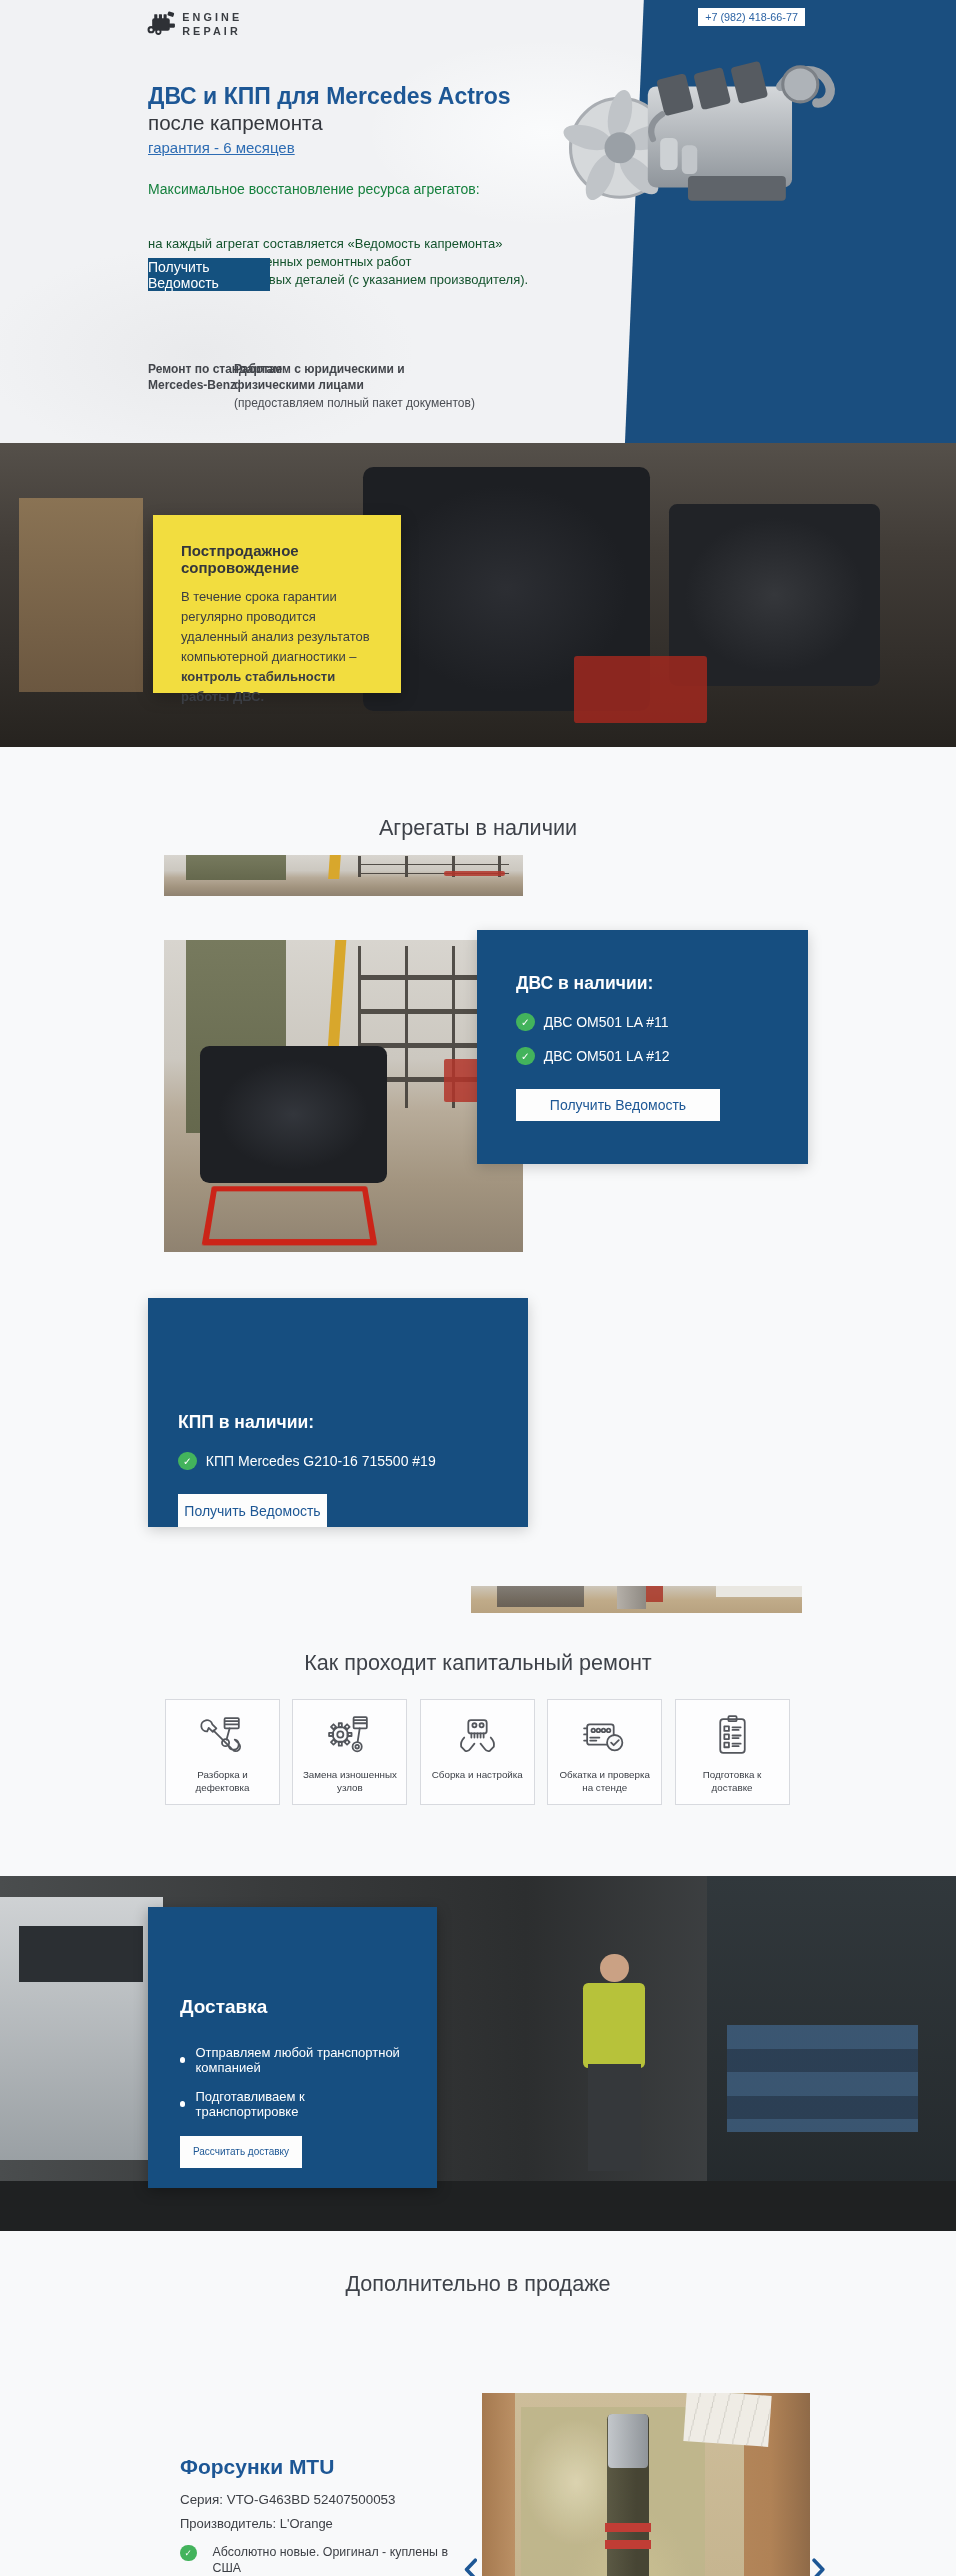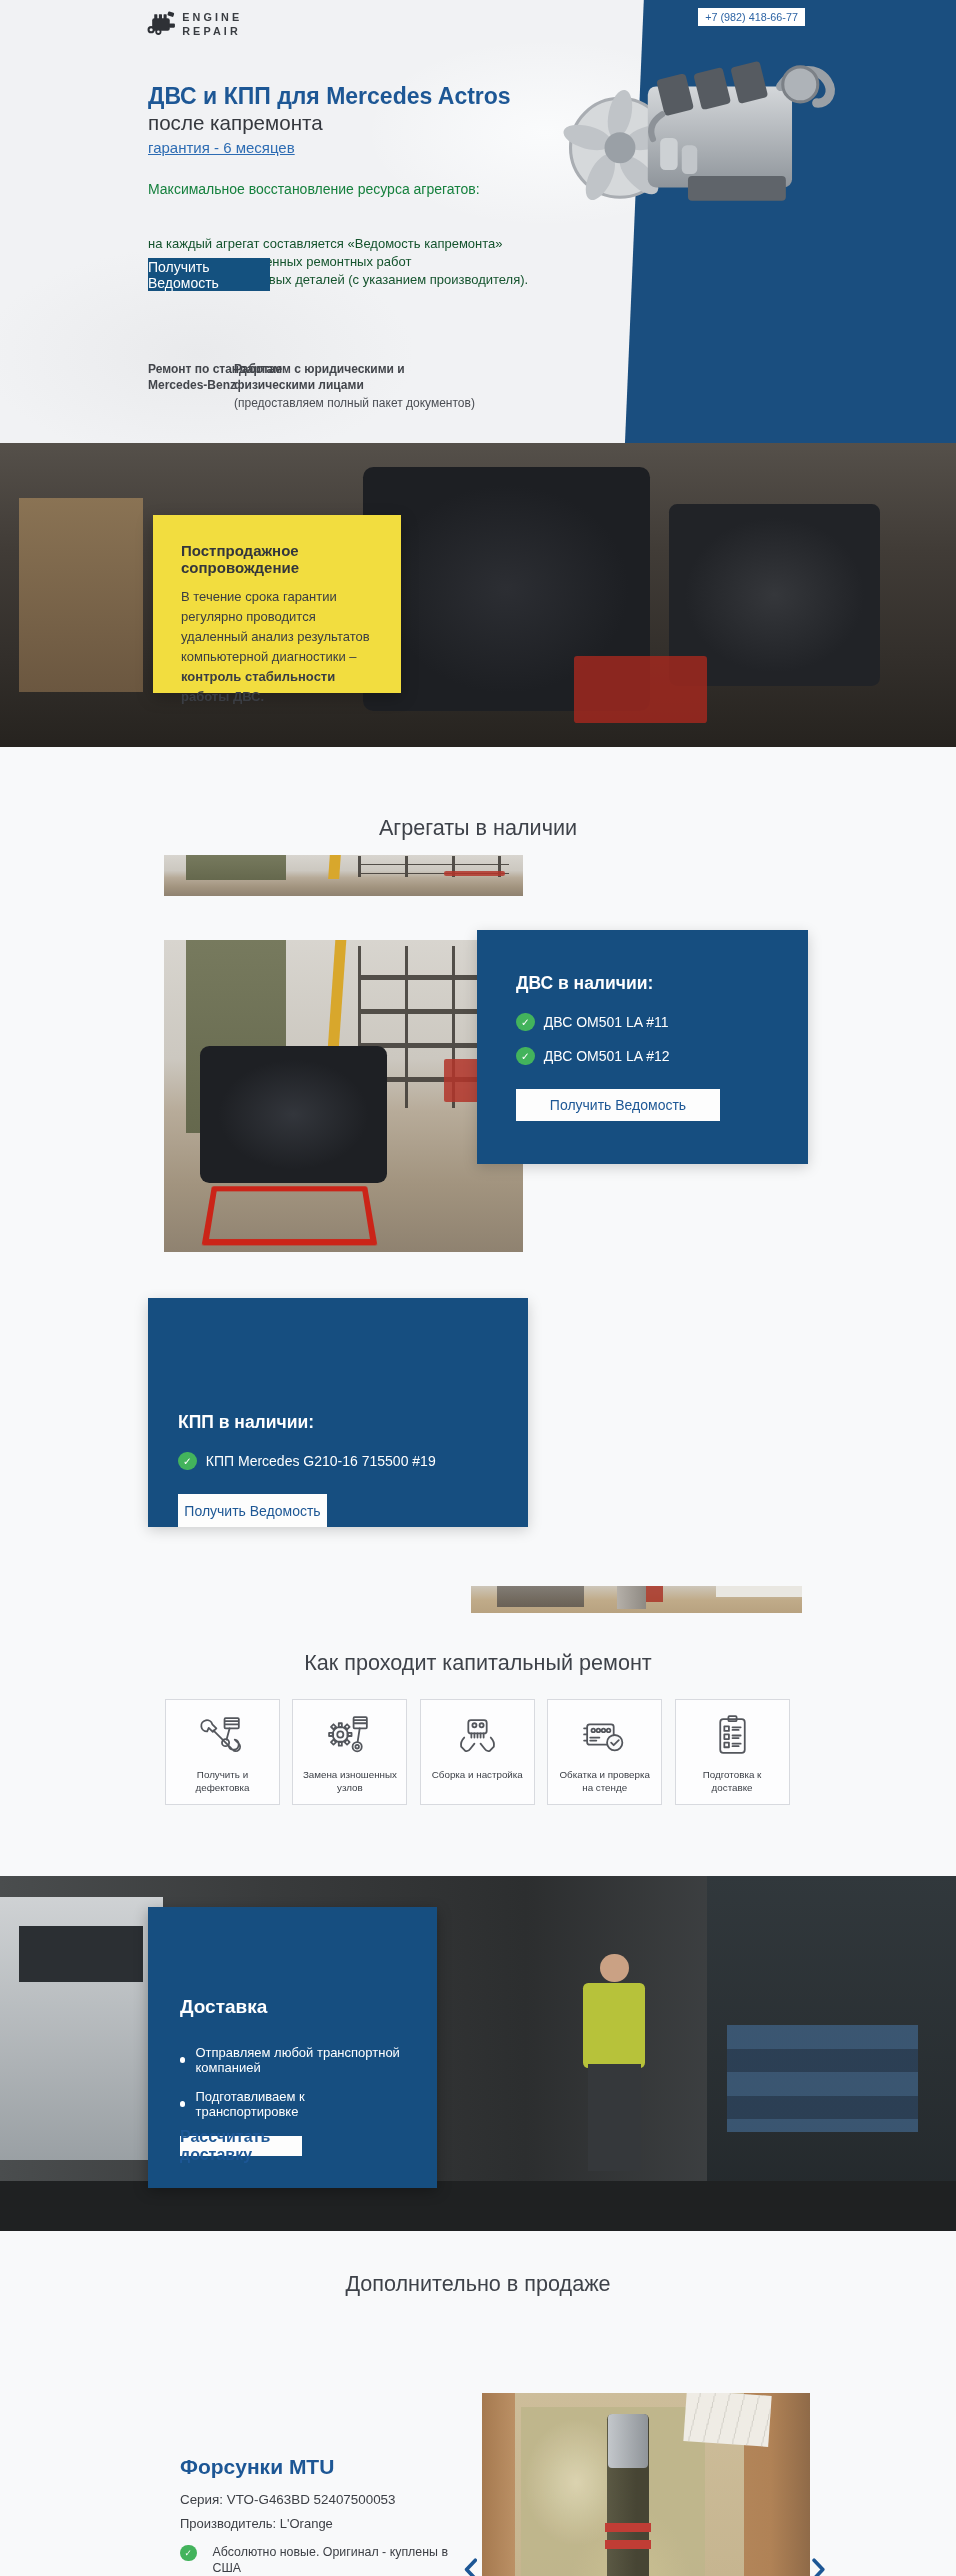--- a/index.html
+++ b/index.html
@@ -115,21 +115,21 @@
   .proc-label{font-size:9.8px;line-height:13px;color:#3a3e45;text-align:center;margin-top:8.2px;padding:0 7.2px;}
 
   
   .delivery{height:355px;}
   .dl-card{left:148px;top:31px;width:289px;height:281px;background:#164e80;box-sizing:border-box;
     padding:47px 28px 0 32px;color:#fff;box-shadow:0 4.1px 13.4px rgba(0,0,0,.3);}
   .dl-title{font-size:19px;font-weight:700;margin-top:42px;}
   .dl-list{margin-top:27px;}
   .dl-item{display:flex;align-items:center;font-size:13px;margin-bottom:14px;}
   .dl-item::before{content:"";width:5.2px;height:5.2px;min-width:5.2px;border-radius:50%;background:#fff;margin-right:10.3px;}
-  .dl-btn{width:122px;height:20px;font-size:16px;margin-top:16.5px;font-weight:bold;}
+  .dl-btn{width:122px;height:32px;font-size:10px;margin-top:16.5px;}
 
   
   .extra{height:567px;background:#f8f9fa;}
   .extra-h{top:40px;}
   .prod-col{left:180px;top:224px;width:296px;}
   .prod-title{font-size:21px;font-weight:700;color:#1d5795;}
   .prod-series{font-size:13.4px;color:#3c3f45;margin-top:13.4px;}
   .prod-manuf{font-size:13px;color:#3c3f45;margin-top:8.2px;}
   .prod-feats{margin-top:13.4px;}
   .prod-feat{display:flex;align-items:flex-start;gap:16px;font-size:12.4px;line-height:16.5px;color:#3c3f45;margin-bottom:8.2px;}
@@ -280,21 +280,21 @@
     <div class="proc-card">
       <svg class="proc-icon" viewBox="0 0 96 96" fill="none" stroke="#53565c" stroke-width="3.5" stroke-linecap="round" stroke-linejoin="round">
         <path d="M18 40 a11 11 0 1 1 10 -14 l8 8 -7 7 -8 -8 z"></path>
         <path d="M30 38 l28 28"></path>
           <path d="M60 68 a10 10 0 1 0 12 -12 l 8 8 a8 8 0 0 1 -12 12 z"></path>
         <rect x="52" y="14" width="28" height="20" rx="2"></rect>
           <path d="M54 20 h24 M54 26 h24"></path>
         <path d="M62 34 l-6 22"></path>
           <circle cx="54" cy="62" r="7"></circle>
       </svg>
-      <div class="proc-label">Получить и дефектовка</div>
+      <div class="proc-label">Разборка и дефектовка</div>
     </div>
 
     <div class="proc-card">
       <svg class="proc-icon" viewBox="0 0 96 96" fill="none" stroke="#53565c" stroke-width="3.5" stroke-linecap="round" stroke-linejoin="round">
         <circle cx="30" cy="46" r="15"></circle>
           <circle cx="30" cy="46" r="6"></circle>
         <g>
           <rect x="27" y="24" width="6" height="8"></rect>
             <rect x="27" y="60" width="6" height="8"></rect>
           <rect x="8" y="43" width="8" height="6"></rect>

